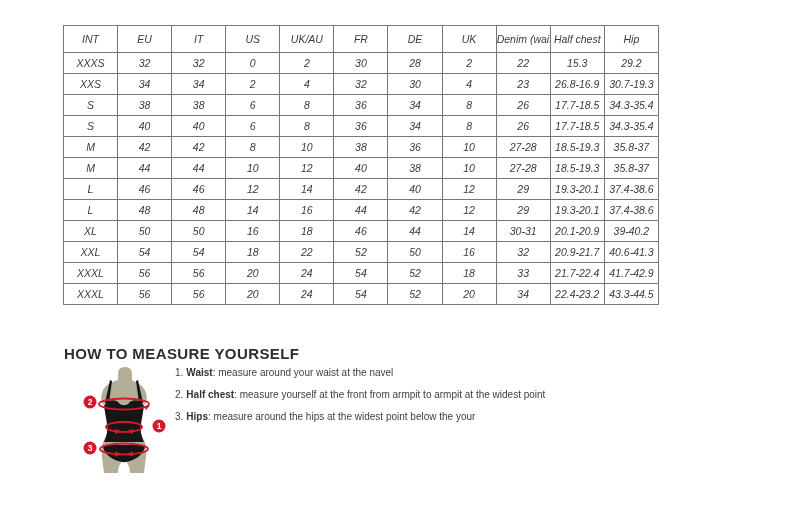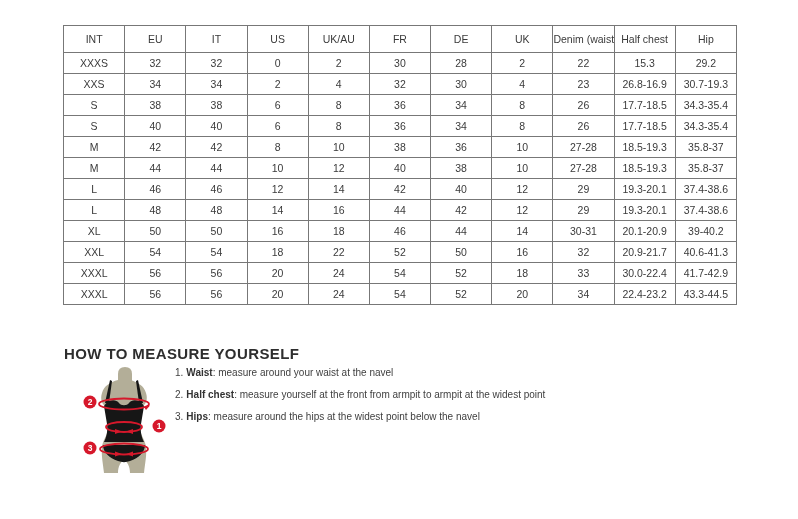--- a/index.html
+++ b/index.html
@@ -4,21 +4,21 @@
 <style>
   html,body{margin:0;padding:0;}
   body{
     width:798px;height:519px;position:relative;overflow:hidden;
     background:#ffffff;
     font-family:"Liberation Sans",sans-serif;
     color:#3a3a3a;
   }
   
   .chart-wrap{position:absolute;left:63px;top:25px;}
-  table{border-collapse:collapse;table-layout:fixed;width:674px;}
+  table{border-collapse:collapse;table-layout:fixed;width:596px;font-style:italic;}
   th,td{
     border:1px solid #777777;
     text-align:center;vertical-align:middle;
     font-size:10.5px;font-weight:400;color:#3a3a3a;
     padding:0;white-space:nowrap;overflow:hidden;
   }
   th{height:26px;}
   td{height:20px;}
   
   .measure-heading{
@@ -189,21 +189,21 @@
         <tr>
           <td>XXXL</td>
           <td>56</td>
           <td>56</td>
           <td>20</td>
           <td>24</td>
           <td>54</td>
           <td>52</td>
           <td>18</td>
           <td>33</td>
-          <td>30.0-22.4</td>
+          <td>21.7-22.4</td>
           <td>41.7-42.9</td>
         </tr>
         <tr>
           <td>XXXL</td>
           <td>56</td>
           <td>56</td>
           <td>20</td>
           <td>24</td>
           <td>54</td>
           <td>52</td>
@@ -280,15 +280,15 @@
 </svg>
 
 <div class="steps">
   <div class="step">
     <span class="num">1.</span><b>Waist</b><span>: measure around your waist at the navel</span>
   </div>
   <div class="step">
     <span class="num">2.</span><b>Half chest</b><span>: measure yourself at the front from armpit to armpit at the widest point</span>
   </div>
   <div class="step">
-    <span class="num">3.</span><b>Hips</b><span>: measure around the hips at the widest point below the navel</span>
+    <span class="num">3.</span><b>Hips</b><span>: measure around the hips at the widest point below the your</span>
   </div>
 </div>
 
 </body></html>

